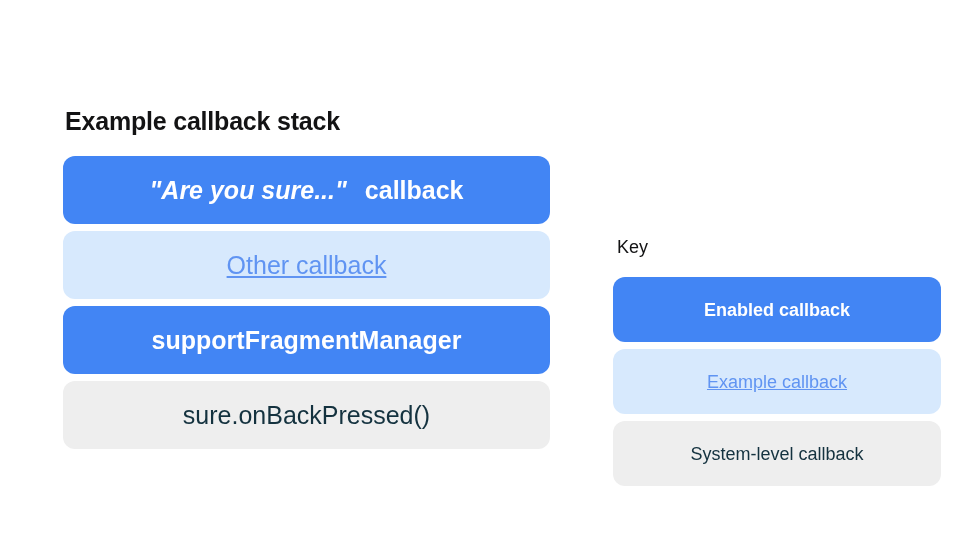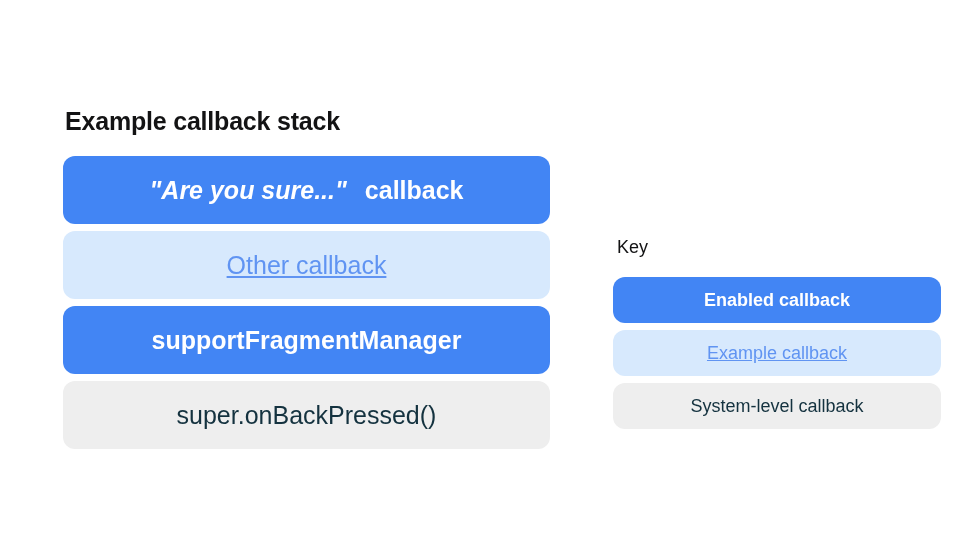--- a/index.html
+++ b/index.html
@@ -69,21 +69,21 @@
     line-height: 22px;
     margin: 0 0 19px 4px;
     white-space: nowrap;
   }
   #key-list {
     display: flex;
     flex-direction: column;
     gap: 7px;
   }
   .key-bar {
-    height: 46px;
+    height: 65px;
     border-radius: 12px;
     display: flex;
     align-items: center;
     justify-content: center;
     text-align: center;
     box-sizing: border-box;
     padding: 0 12px;
     white-space: nowrap;
   }
   .key-bar .bar-text {
@@ -128,21 +128,21 @@
     <div class="stack-bar v-disabled">
       <span class="bar-text">Other callback</span>
     </div>
 
 
     <div class="stack-bar v-enabled">
       <span class="bar-text">supportFragmentManager</span>
     </div>
 
     <div class="stack-bar v-system">
-      <span class="bar-text">super.onBackPressed()</span>
+      <span class="bar-text">sure.onBackPressed()</span>
     </div>
 
   </div>
 </section>
 
 <section id="key-section">
 
   <h2 id="key-title">Key</h2>
 
   <div id="key-list">

